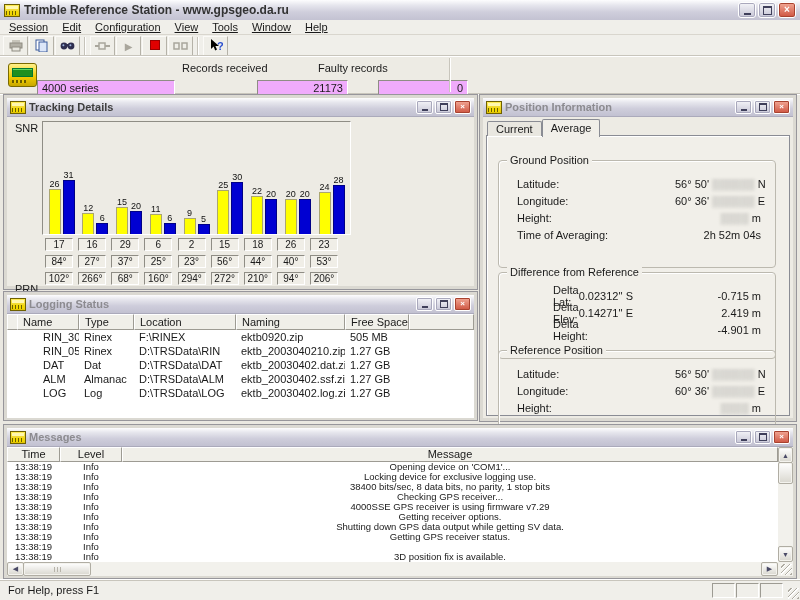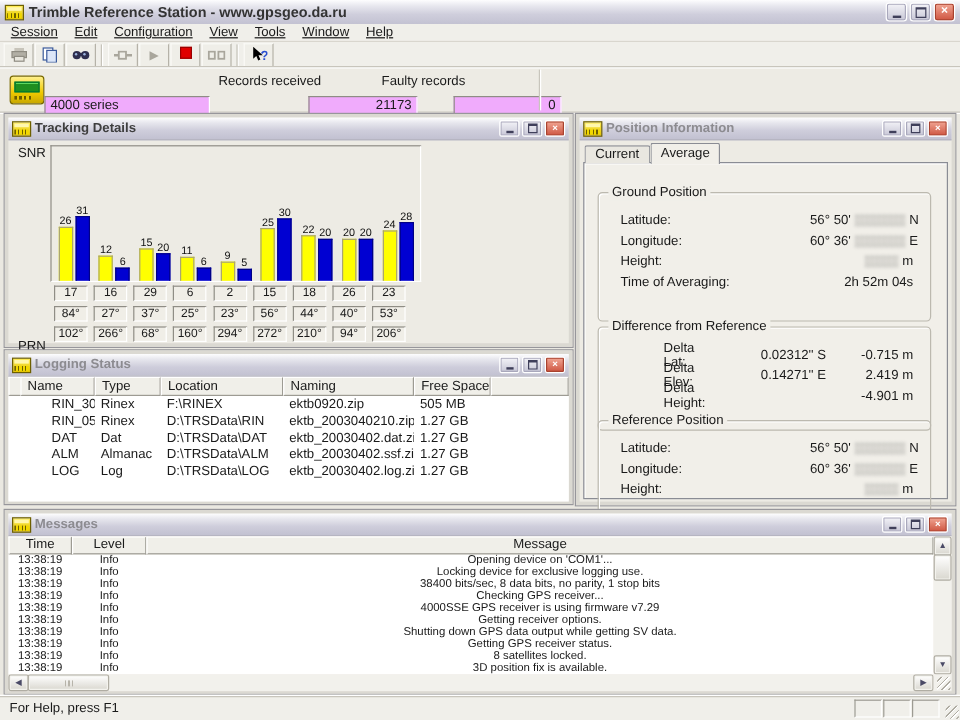--- a/index.html
+++ b/index.html
@@ -120,21 +120,21 @@
   .tab{height:14px;line-height:14px;padding:0 8px;background:#E9E7E0;
     border:1px solid #8A8C94;border-bottom:none;border-radius:2px 2px 0 0;margin-top:14px;}
   .tab.sel{height:17px;line-height:17px;background:#F1EFE9;position:relative;top:1px;z-index:4;}
   .tabpage{position:absolute;left:3px;right:3px;top:18px;bottom:3px;background:#F1EFE9;
     border:1px solid #8A8C94;box-shadow:inset 1px 1px 0 #FFF;}
   .group{position:absolute;left:11px;right:13px;border:1px solid #BCB9AF;border-radius:4px;
     box-shadow:inset 1px 1px 0 #FFF;}
   .group-title{position:absolute;top:-7px;left:8px;background:#F1EFE9;padding:0 3px;height:13px;line-height:13px;}
   .pr{display:flex;align-items:center;height:17px;margin:0 14px 0 18px;}
   .pr .pl{flex:1;}
-  .pr .mid{width:130px;text-align:right;}
+  .pr .mid{width:130px;text-align:left;}
   .pr .val{width:86px;text-align:right;white-space:nowrap;}
   .masked{color:#9B9B97;filter:blur(1.4px);font-size:10px;}
   .g-pad{padding-top:14px;}
 
   
   .statusbar{position:absolute;left:0;right:0;bottom:0;height:20px;background:#F0EFEA;
     border-top:1px solid #FFF;box-shadow:inset 0 2px 0 -1px #C8C5BC;}
   .statusbar .txt{position:absolute;left:8px;top:4px;}
   .sb-pane{position:absolute;top:3px;width:21px;height:13px;background:#F0EFEA;
     border:1px solid;border-color:#9D9B93 #FFF #FFF #9D9B93;}
@@ -608,21 +608,20 @@
               <div>Shutting down GPS data output while getting SV data.</div>
             </div>
             <div class="lrow msg-grid">
               <div>13:38:19</div>
               <div>Info</div>
               <div>Getting GPS receiver status.</div>
             </div>
             <div class="lrow msg-grid">
               <div>13:38:19</div>
               <div>Info</div>
-              <div>8 satellites locked.</div>
             </div>
             <div class="lrow msg-grid">
               <div>13:38:19</div>
               <div>Info</div>
               <div>3D position fix is available.</div>
             </div>
           </div>
       </div>
       <div class="vscroll" style="bottom:14px;">
         <span class="sc-btn" style="top:0;">▲</span>

